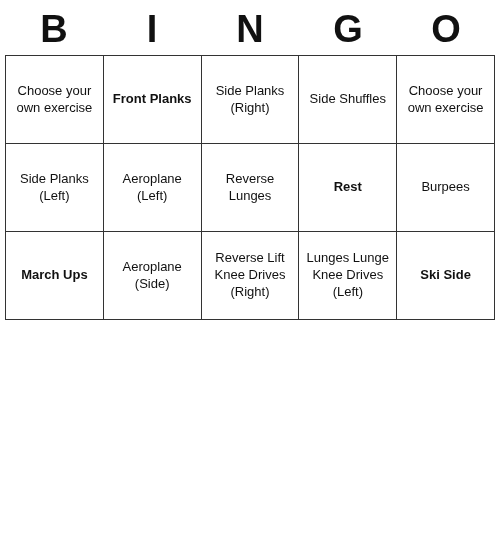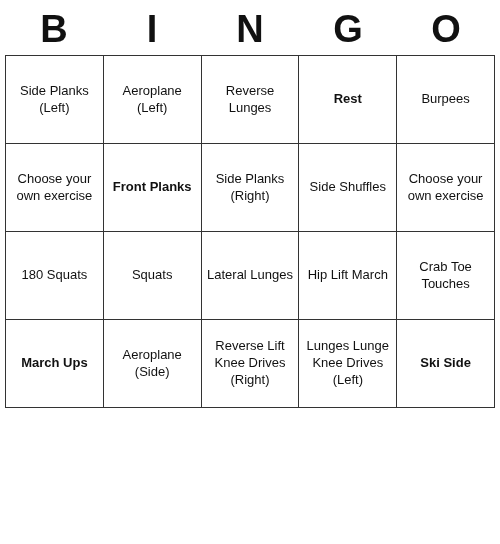--- a/index.html
+++ b/index.html
@@ -60,39 +60,32 @@
   <div class="bingo-letter">B</div>
   <div class="bingo-letter">I</div>
   <div class="bingo-letter">N</div>
   <div class="bingo-letter">G</div>
   <div class="bingo-letter">O</div>
 </div>
 
 <table class="bingo-grid">
   <tbody id="grid-body">
   <tr>
-        <td class="small-text">Side Planks (Left)</td>
-        <td class="small-text">Aeroplane (Left)</td>
-        <td class="small-text">Reverse Lunges</td>
-        <td class="large-text">Rest</td>
-        <td class="small-text">Burpees</td>
-      </tr>
-      <tr>
         <td class="small-text">Choose your own exercise</td>
         <td class="medium-text">Front Planks</td>
         <td class="small-text">Side Planks (Right)</td>
         <td class="small-text">Side Shuffles</td>
         <td class="small-text">Choose your own exercise</td>
       </tr>
       <tr>
-        <td class="small-text">180 Squats</td>
-        <td class="small-text">Squats</td>
-        <td class="small-text">Lateral Lunges</td>
-        <td class="small-text">Hip Lift March</td>
-        <td class="small-text">Crab Toe Touches</td>
+        <td class="small-text">Side Planks (Left)</td>
+        <td class="small-text">Aeroplane (Left)</td>
+        <td class="small-text">Reverse Lunges</td>
+        <td class="large-text">Rest</td>
+        <td class="small-text">Burpees</td>
       </tr>
       <tr>
         <td class="large-text">March Ups</td>
         <td class="small-text">Aeroplane (Side)</td>
         <td class="small-text">Reverse Lift Knee Drives (Right)</td>
         <td class="small-text">Lunges Lunge Knee Drives (Left)</td>
         <td class="medium-text">Ski Side</td>
       </tr>
     </tbody>
 </table>

